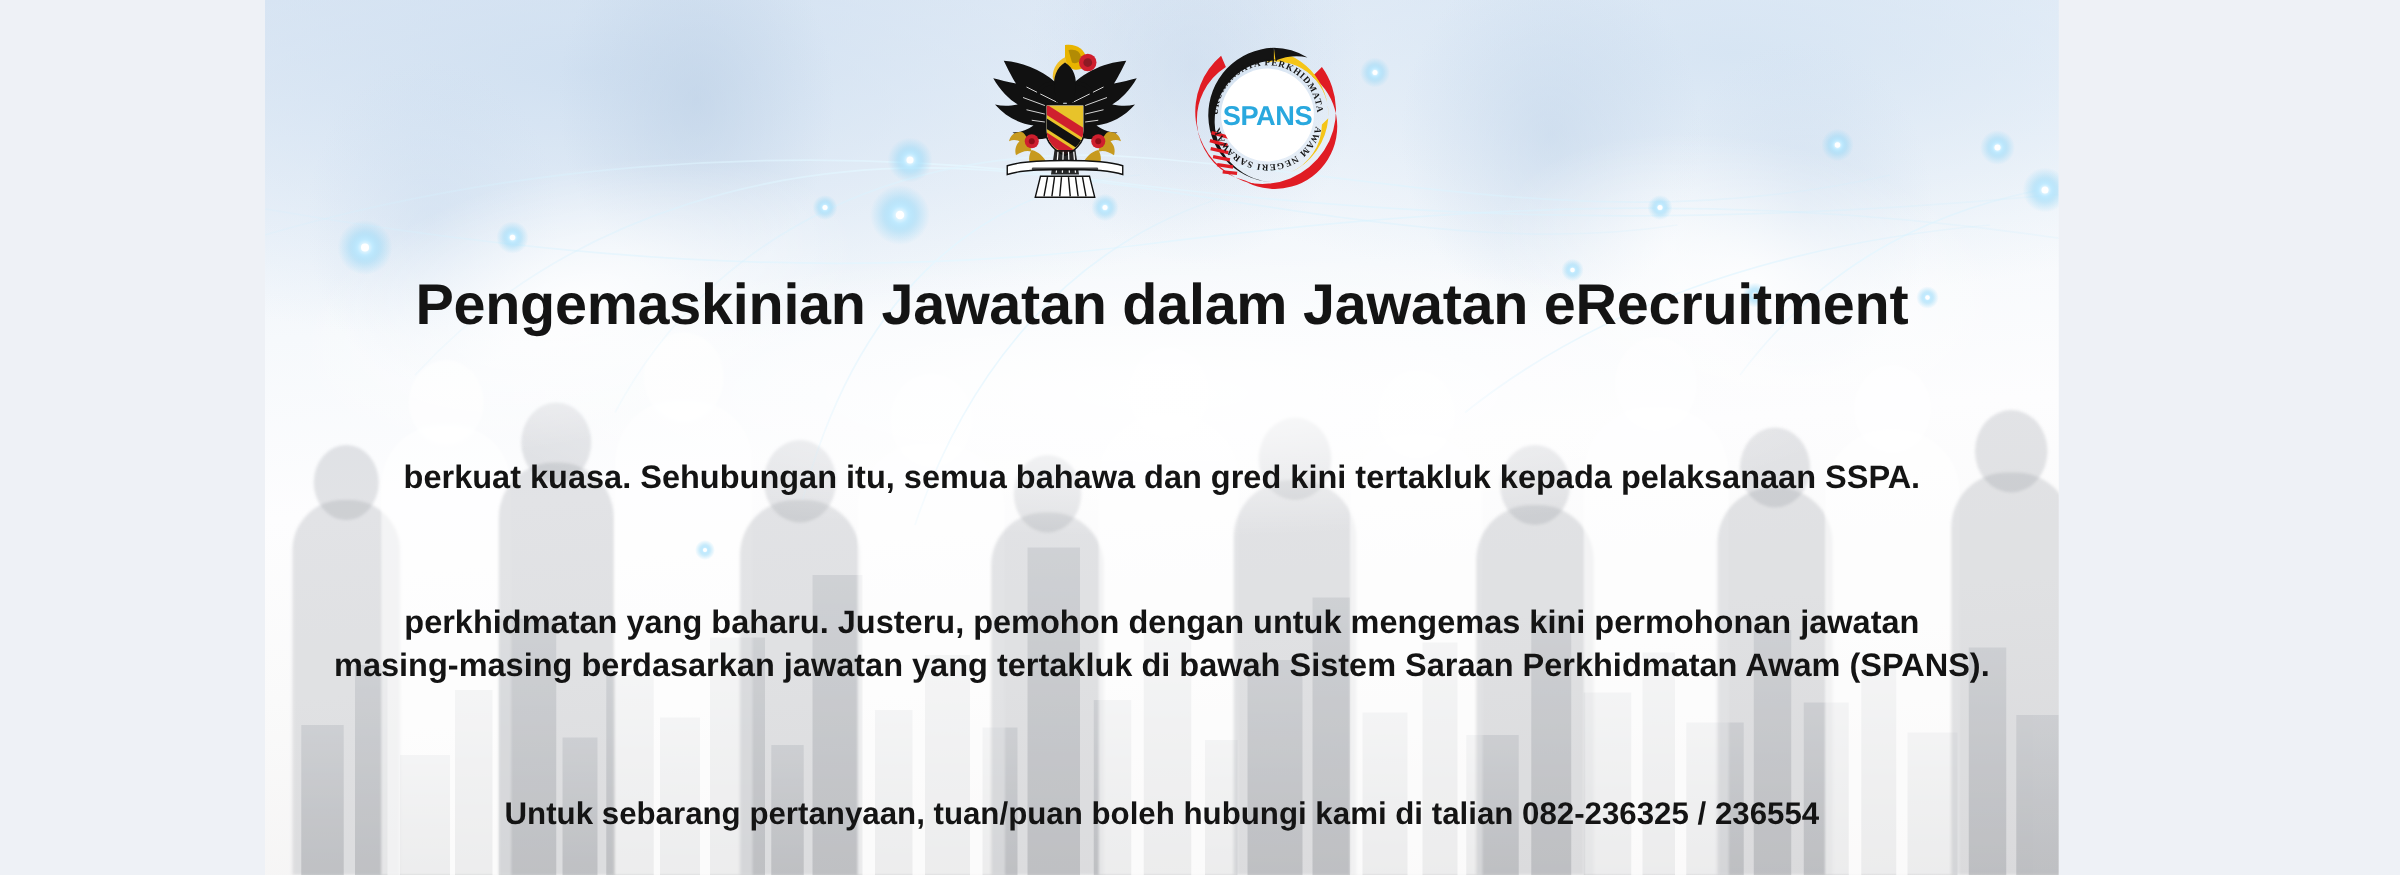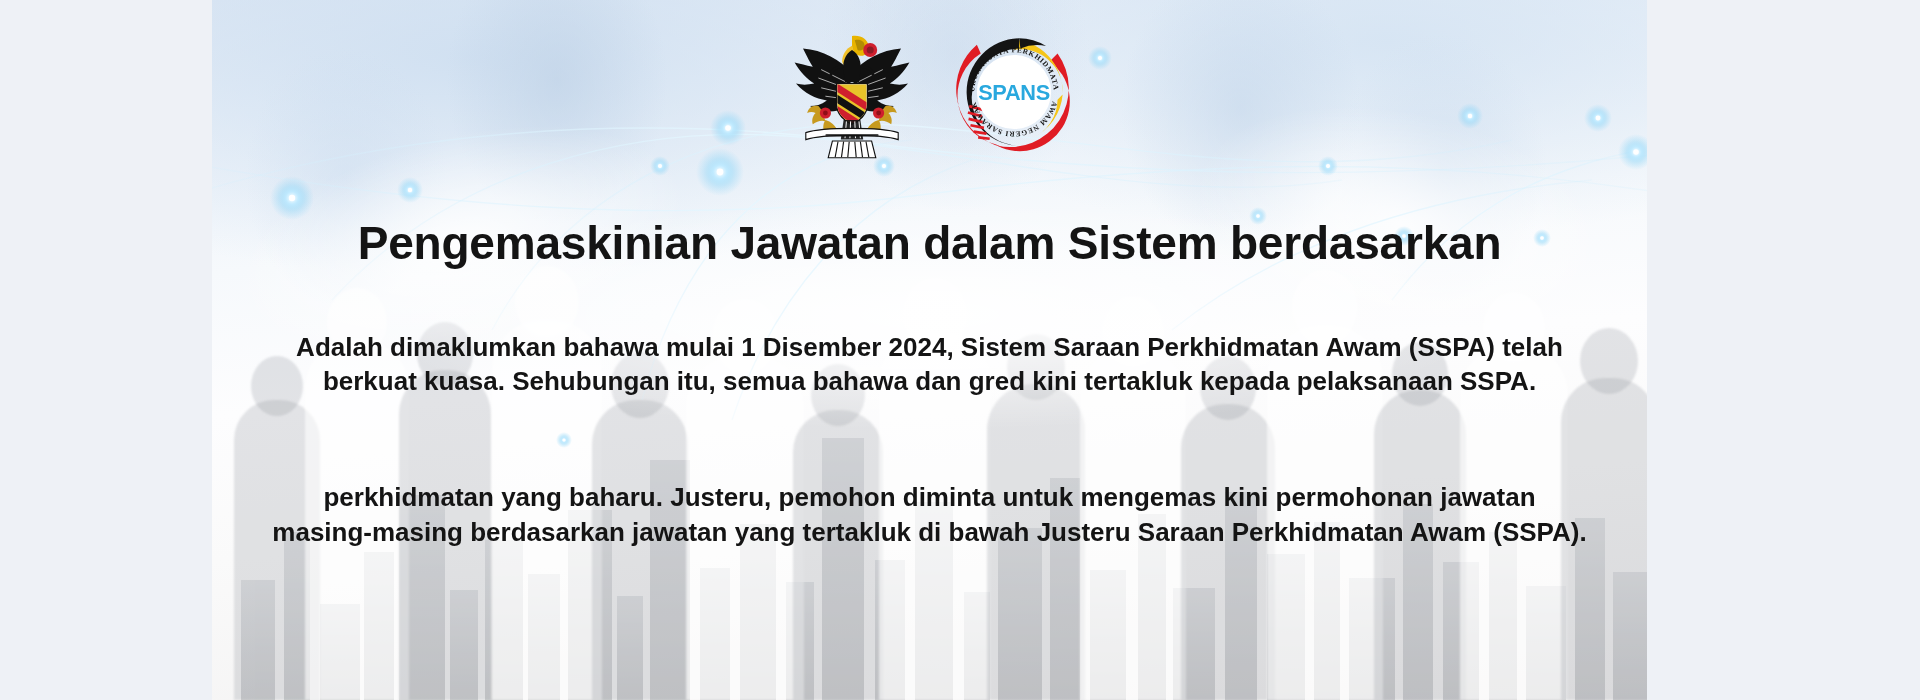--- a/index.html
+++ b/index.html
@@ -419,29 +419,30 @@
         <text font-family="'Liberation Serif', serif" font-size="11.5" font-weight="bold" fill="#141414" letter-spacing="1.1">
           <textPath href="#ringBot" startOffset="50%" text-anchor="middle">AWAM NEGERI SARAWAK</textPath>
         </text>
 
         <text x="100" y="112" text-anchor="middle" font-family="'Liberation Sans', sans-serif" font-size="34" font-weight="bold" fill="#29a8de" letter-spacing="-.5">SPANS</text>
       </svg>
     </div>
 
     <div class="content">
 
-      <h1 class="title">Pengemaskinian Jawatan dalam Sistem berdasarkan</h1>
+      <h1 class="title">Pengemaskinian Jawatan dalam Jawatan eRecruitment</h1>
 
       <p class="para1">
-        <span>Adalah dimaklumkan bahawa mulai 1 Disember 2024, Sistem Saraan Perkhidmatan Awam (SSPA) telah</span><br>
+        <br>
         <span>berkuat kuasa. Sehubungan itu, semua bahawa dan gred kini tertakluk kepada pelaksanaan SSPA.</span>
       </p>
 
       <p class="para2">
         <br>
-        <span>perkhidmatan yang baharu. Justeru, pemohon diminta untuk mengemas kini permohonan jawatan</span><br>
-        <span>masing-masing berdasarkan jawatan yang tertakluk di bawah Justeru Saraan Perkhidmatan Awam (SSPA).</span>
+        <span>perkhidmatan yang baharu. Justeru, pemohon dengan untuk mengemas kini permohonan jawatan</span><br>
+        <span>masing-masing berdasarkan jawatan yang tertakluk di bawah Sistem Saraan Perkhidmatan Awam (SPANS).</span>
       </p>
 
+      <p class="contact">Untuk sebarang pertanyaan, tuan/puan boleh hubungi kami di talian 082-236325 / 236554</p>
     </div>
 
   </div>
 </div>
 
 </body></html>

